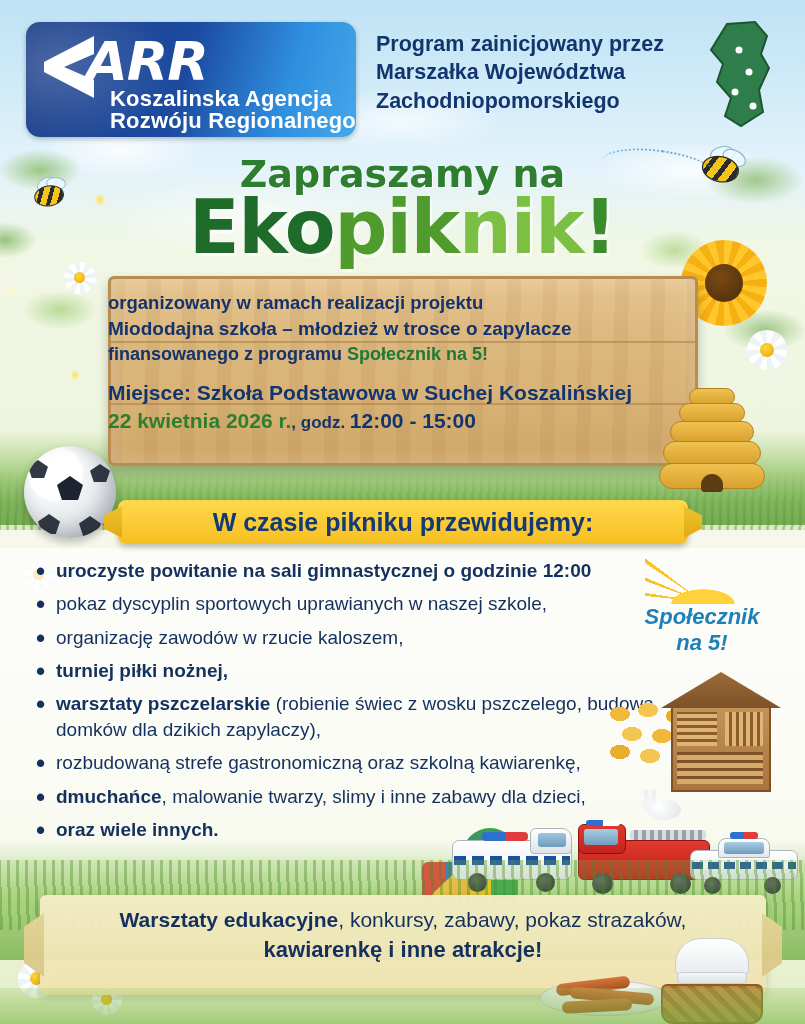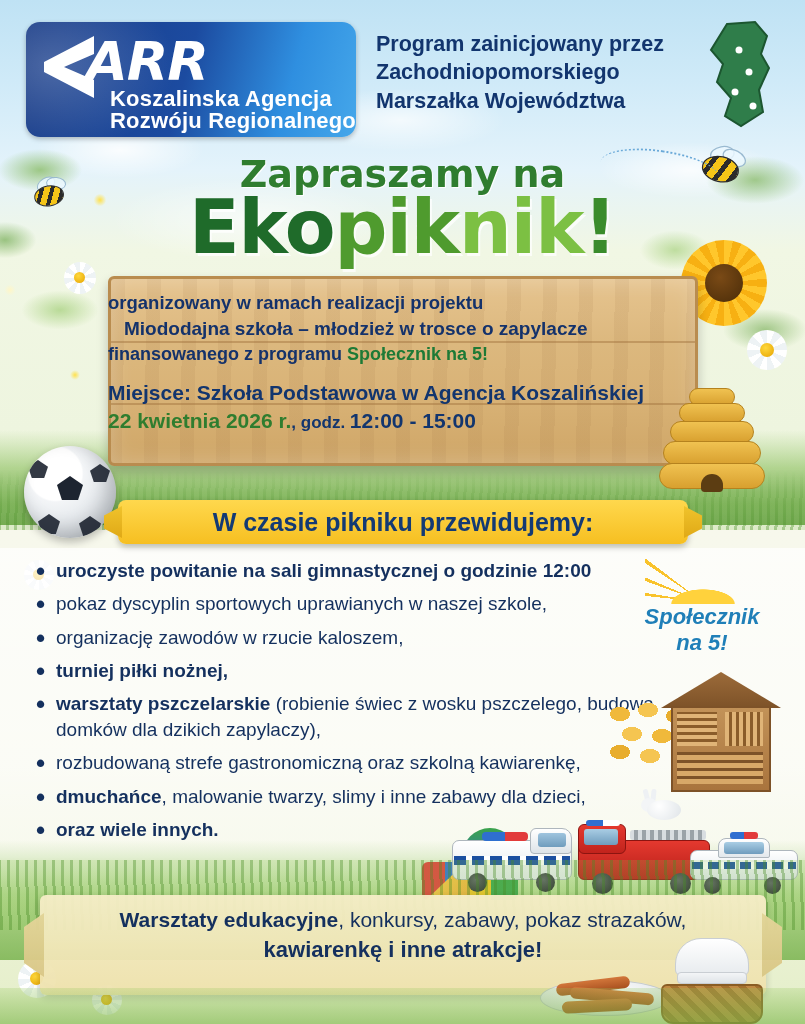--- a/index.html
+++ b/index.html
@@ -189,21 +189,21 @@
   .board .plankline {
     position: absolute; left: 0; width: 100%; height: 2px;
     background: rgba(160,112,60,.45);
   }
   .board-text {
     position: absolute; left: 108px; top: 286px; width: 670px; 
     color: #123a74;
   }
   .bt-line { margin: 0 0 4px 0; }
   .bt1 { font-size: 18.5px; font-weight: 700; color: #14326b; margin-top: 6px; }
-  .bt2 { font-size: 19px; font-weight: 600; color: #14326b; padding-left: 16px; }
+  .bt2 { font-size: 19px; font-weight: 600; color: #14326b; }
   .bt2 b { font-weight: 700; }
   .bt3 { font-size: 18px; font-weight: 600; color: #14326b; }
   .bt3 .spo { color: #1d7a36; font-weight: 700; }
   .bt3 .na5 { color: #1d7a36; font-weight: 700; }
   .bt4 { font-size: 21px; font-weight: 700; color: #12356e; margin-top: 16px; }
   .bt5 { font-size: 21px; font-weight: 700; color: #12356e; }
   .bt5 .date { color: #2f7d2f; }
   .bt5 .godz { font-size: 17px; color: #12356e; }
   .bt5 .hours { color: #12356e; }
 
@@ -490,22 +490,22 @@
     <svg class="logo-chevron" viewBox="0 0 56 66">
       <path d="M54 2 L54 20 L24 33 L54 46 L54 64 L4 38 L4 28 Z" fill="#ffffff"></path>
     </svg>
     <div class="logo-arr">ARR</div>
     <div class="logo-sub1">Koszalinska Agencja</div>
     <div class="logo-sub2">Rozwóju Regionalnego S.A.</div>
   </div>
 
   <div class="program-text">
     <div>Program zainicjowany przez</div>
+    <div>Marszałka Województwa</div>
     <div>Zachodniopomorskiego</div>
-    <div>Marszałka Województwa</div>
   </div>
 
   <svg class="region-map" viewBox="0 0 78 110">
     <path d="M30 4 L58 2 L70 16 L64 34 L72 48 L62 70 L66 92 L44 106 L28 96 L34 78 L20 62 L26 44 L14 30 Z" fill="#2f7d4a" stroke="#1c5630" stroke-width="2"></path>
     <circle cx="42" cy="30" r="3.5" fill="#ffffff"></circle>
     <circle cx="52" cy="52" r="3.5" fill="#ffffff"></circle>
     <circle cx="38" cy="72" r="3.5" fill="#ffffff"></circle>
     <circle cx="56" cy="86" r="3.5" fill="#ffffff"></circle>
   </svg>
 
@@ -552,21 +552,21 @@
     </div>
 
   <div class="board">
     <div class="plankline" style="top:62px;"></div>
     <div class="plankline" style="top:124px;"></div>
   </div>
   <div class="board-text">
     <div class="bt-line bt1">organizowany w ramach realizacji projektu</div>
     <div class="bt-line bt2"><span>Miododajna szkoła – młodzież w </span><b>trosce o zapylacze</b></div>
     <div class="bt-line bt3"><span>finansowanego z programu </span><span class="spo">Społecznik</span><span class="na5"> na 5!</span></div>
-    <div class="bt-line bt4">Miejsce: Szkoła Podstawowa w Agencja Koszalińskiej</div>
+    <div class="bt-line bt4">Miejsce: Szkoła Podstawowa w Suchej Koszalińskiej</div>
     <div class="bt-line bt5"><span class="date">22 kwietnia 2026 r.</span><span class="godz">, godz. </span><span class="hours">12:00 - 15:00</span></div>
   </div>
 
   <div class="ball">
     <div class="pent p0"></div>
       <div class="pent p1"></div>
       <div class="pent p2"></div>
     <div class="pent p3"></div>
       <div class="pent p4"></div>
   </div>

